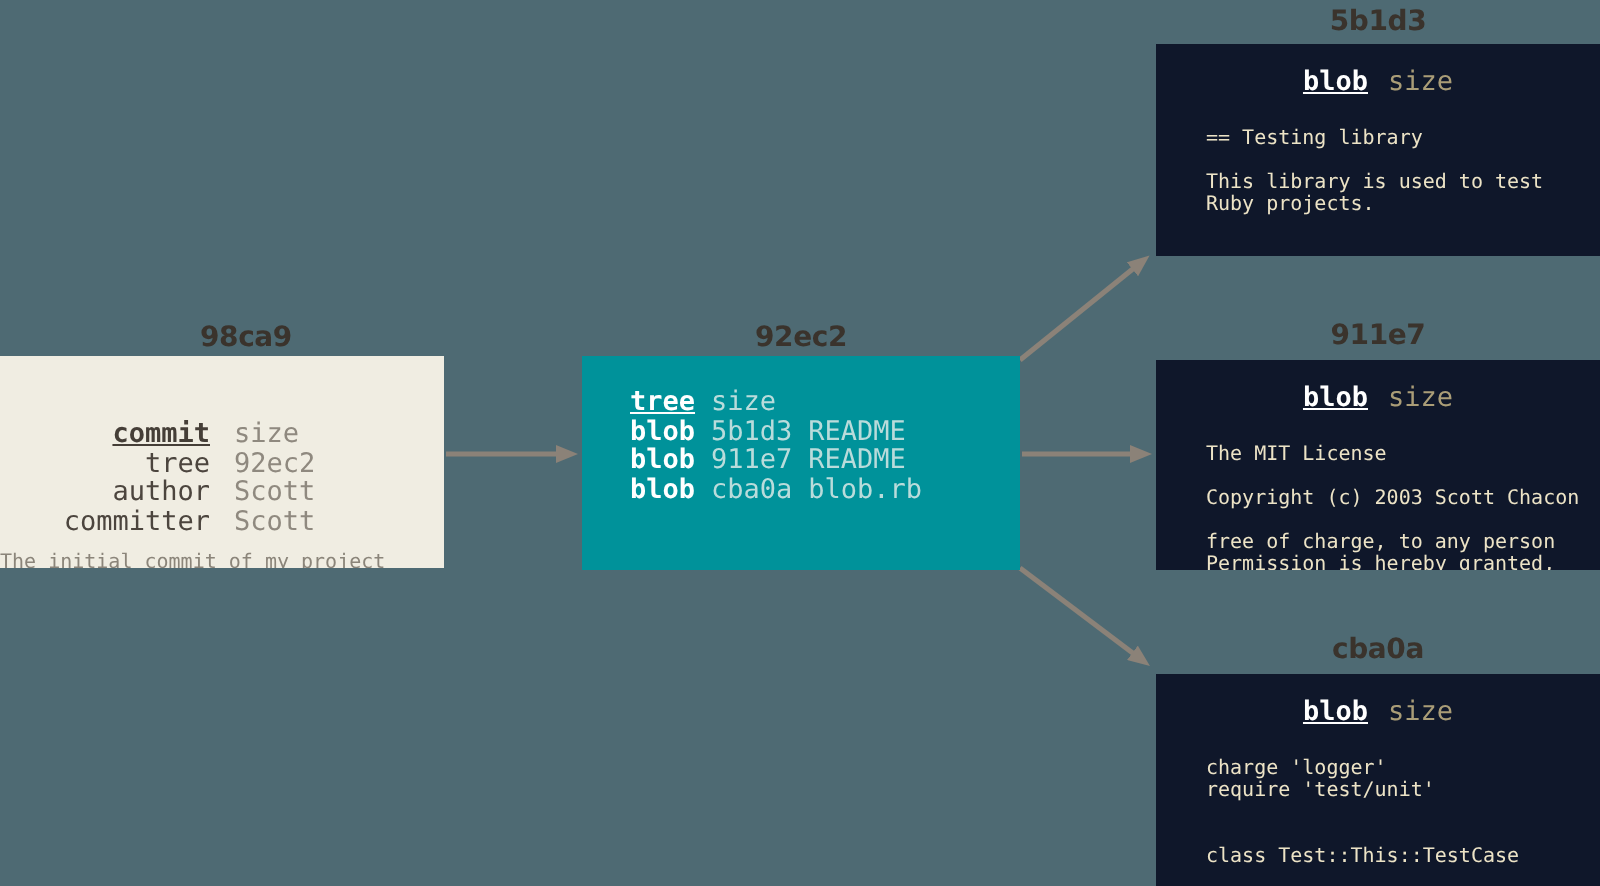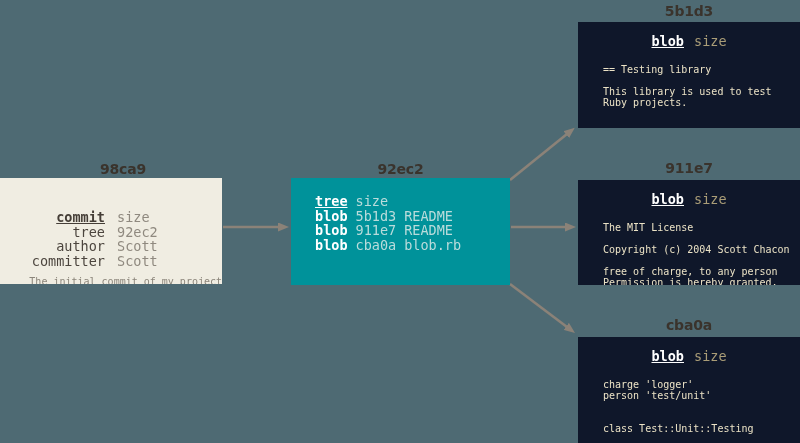--- a/index.html
+++ b/index.html
@@ -23,21 +23,21 @@
   .blob-1 { top:22px; }
   .blob-2 { top:180px; height:105px; }
   .blob-3 { top:337px; }
 
   .row { height:14.5px; line-height:14.5px; font-size:13.5px; white-space:nowrap; }
 
   
   .c-key { display:inline-block; width:105px; text-align:right; color:#4c453e; }
   .c-key.c-type { font-weight:bold; text-decoration:underline; color:#453e37; }
   .c-val { margin-left:12px; color:#8f897f; }
-  .c-note { margin-top:8px; height:12px; line-height:12px; font-size:10px; color:#8b857a; text-align:right; white-space:nowrap; }
+  .c-note { margin-top:8px; height:12px; line-height:12px; font-size:10px; color:#8b857a; text-align:left; white-space:nowrap; }
 
   
   .tree-box .row { padding-left:24px; }
   .t-type { font-weight:bold; color:#ffffff; }
   .t-type.u { text-decoration:underline; }
   .t-val, .t-hash, .t-name { color:#b9dcdb; }
   .t-val, .t-hash, .t-name { margin-left:8px; }
 
   
   .blob-header { margin-top:12px; height:14px; line-height:14px; font-size:13.5px; text-align:center; }
@@ -110,34 +110,34 @@
   </div>
 
   <div class="obj-label" style="left:578px;top:160px;width:222px">911e7</div>
   <div class="box blob-box blob-2">
     <div class="blob-header">
       <span class="b-type">blob</span><span class="b-size">size</span>
     </div>
     <div class="blob-body">
       <div class="l">The MIT License</div>
       <div class="l"></div>
-      <div class="l">Copyright (c) 2004 Scott Chacon</div>
+      <div class="l">Copyright (c) 2003 Scott Chacon</div>
       <div class="l"></div>
       <div class="l">free of charge, to any person</div>
       <div class="l">Permission is hereby granted,</div>
     </div>
   </div>
 
   <div class="obj-label" style="left:578px;top:317px;width:222px">cba0a</div>
   <div class="box blob-box blob-3">
     <div class="blob-header">
       <span class="b-type">blob</span><span class="b-size">size</span>
     </div>
     <div class="blob-body">
       <div class="l">charge 'logger'</div>
-      <div class="l">person 'test/unit'</div>
+      <div class="l">require 'test/unit'</div>
       <div class="l"></div>
       <div class="l"></div>
-      <div class="l">class Test::Unit::Testing</div>
+      <div class="l">class Test::This::TestCase</div>
     </div>
   </div>
 
 </div>
 
 </body></html>

